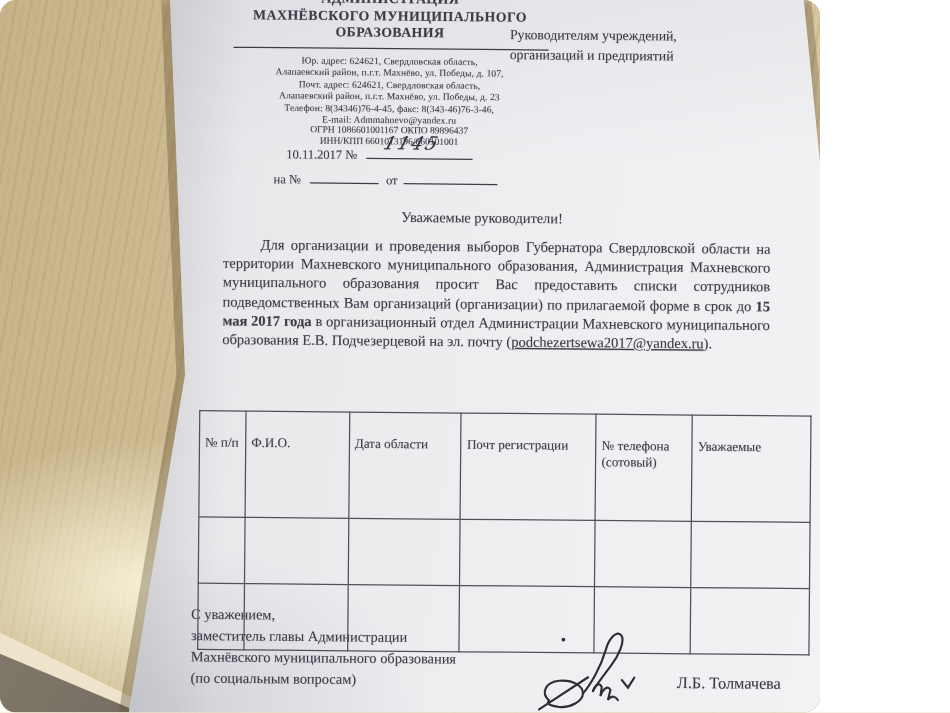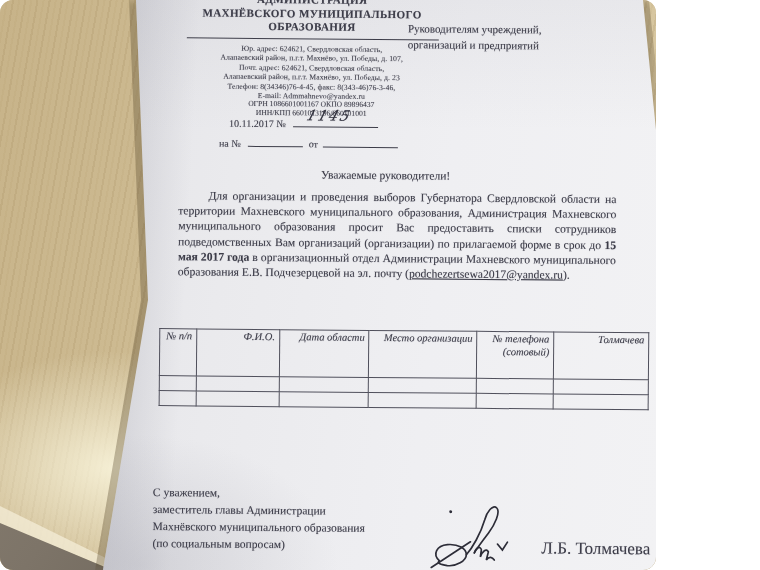--- a/index.html
+++ b/index.html
@@ -63,25 +63,25 @@
   .ot { margin-left:6px; }
   .hand {
     position:absolute; left:14px; top:-8px; display:inline-block;
     font-family:"DejaVu Serif",serif; font-style:italic;
     transform:skewX(-16deg); font-size:14.5px; letter-spacing:1.8px; color:#32323e;
   }
   .salutation { left:235px; top:169px; width:300px; text-align:center; font-size:11.5px; }
   .body-par { left:178px; top:190px; width:438px; font-size:11.6px; line-height:15.2px; text-align:justify; text-indent:30px; }
   .body-par .em { text-decoration:underline; }
   .reg-table { position:absolute; left:160px; top:330px; width:490px; border-collapse:collapse; font-size:10.5px; line-height:12.5px; color:#3d3d49; }
-  .reg-table th, .reg-table td { border:1px solid #50505c; font-weight:normal; text-align:right; vertical-align:top; padding:1px 4px;font-style:italic; }
+  .reg-table th, .reg-table td { border:1px solid #50505c; font-weight:normal; text-align:left; vertical-align:top; padding:20px 4px; }
   .reg-table th { height:44px; }
   .reg-table td { height:12px; }
   .closing { left:155px; top:486px; font-size:11.5px; line-height:17px; }
-  .signer { left:544px; top:537px; font-size:17px; }
+  .signer { left:544px; top:537px; font-size:13px; }
   .sig { left:426px; top:490px; width:104px; height:80px; }
 </style>
 </head>
 <body>
 
 <div class="scene">
   <div class="desk"></div>
   <div class="desk-sheen"></div>
   <div class="desk-edge-highlight"></div>
   <div class="desk-edge"></div>
@@ -137,23 +137,23 @@
             <col style="width:90px">
             <col style="width:108px">
             <col style="width:77px">
             <col style="width:95px">
         </colgroup>
         <tbody>
             <tr>
           <th>№ п/п</th>
           <th>Ф.И.О.</th>
           <th>Дата области</th>
-          <th>Место организации</th>
+          <th>Почт регистрации</th>
           <th>№ телефона (сотовый)</th>
-          <th>Толмачева</th>
+          <th>Уважаемые</th>
         </tr>
         <tr>
           <td></td>
               <td></td>
               <td></td>
               <td></td>
               <td></td>
               <td></td>
         </tr>
         <tr>

